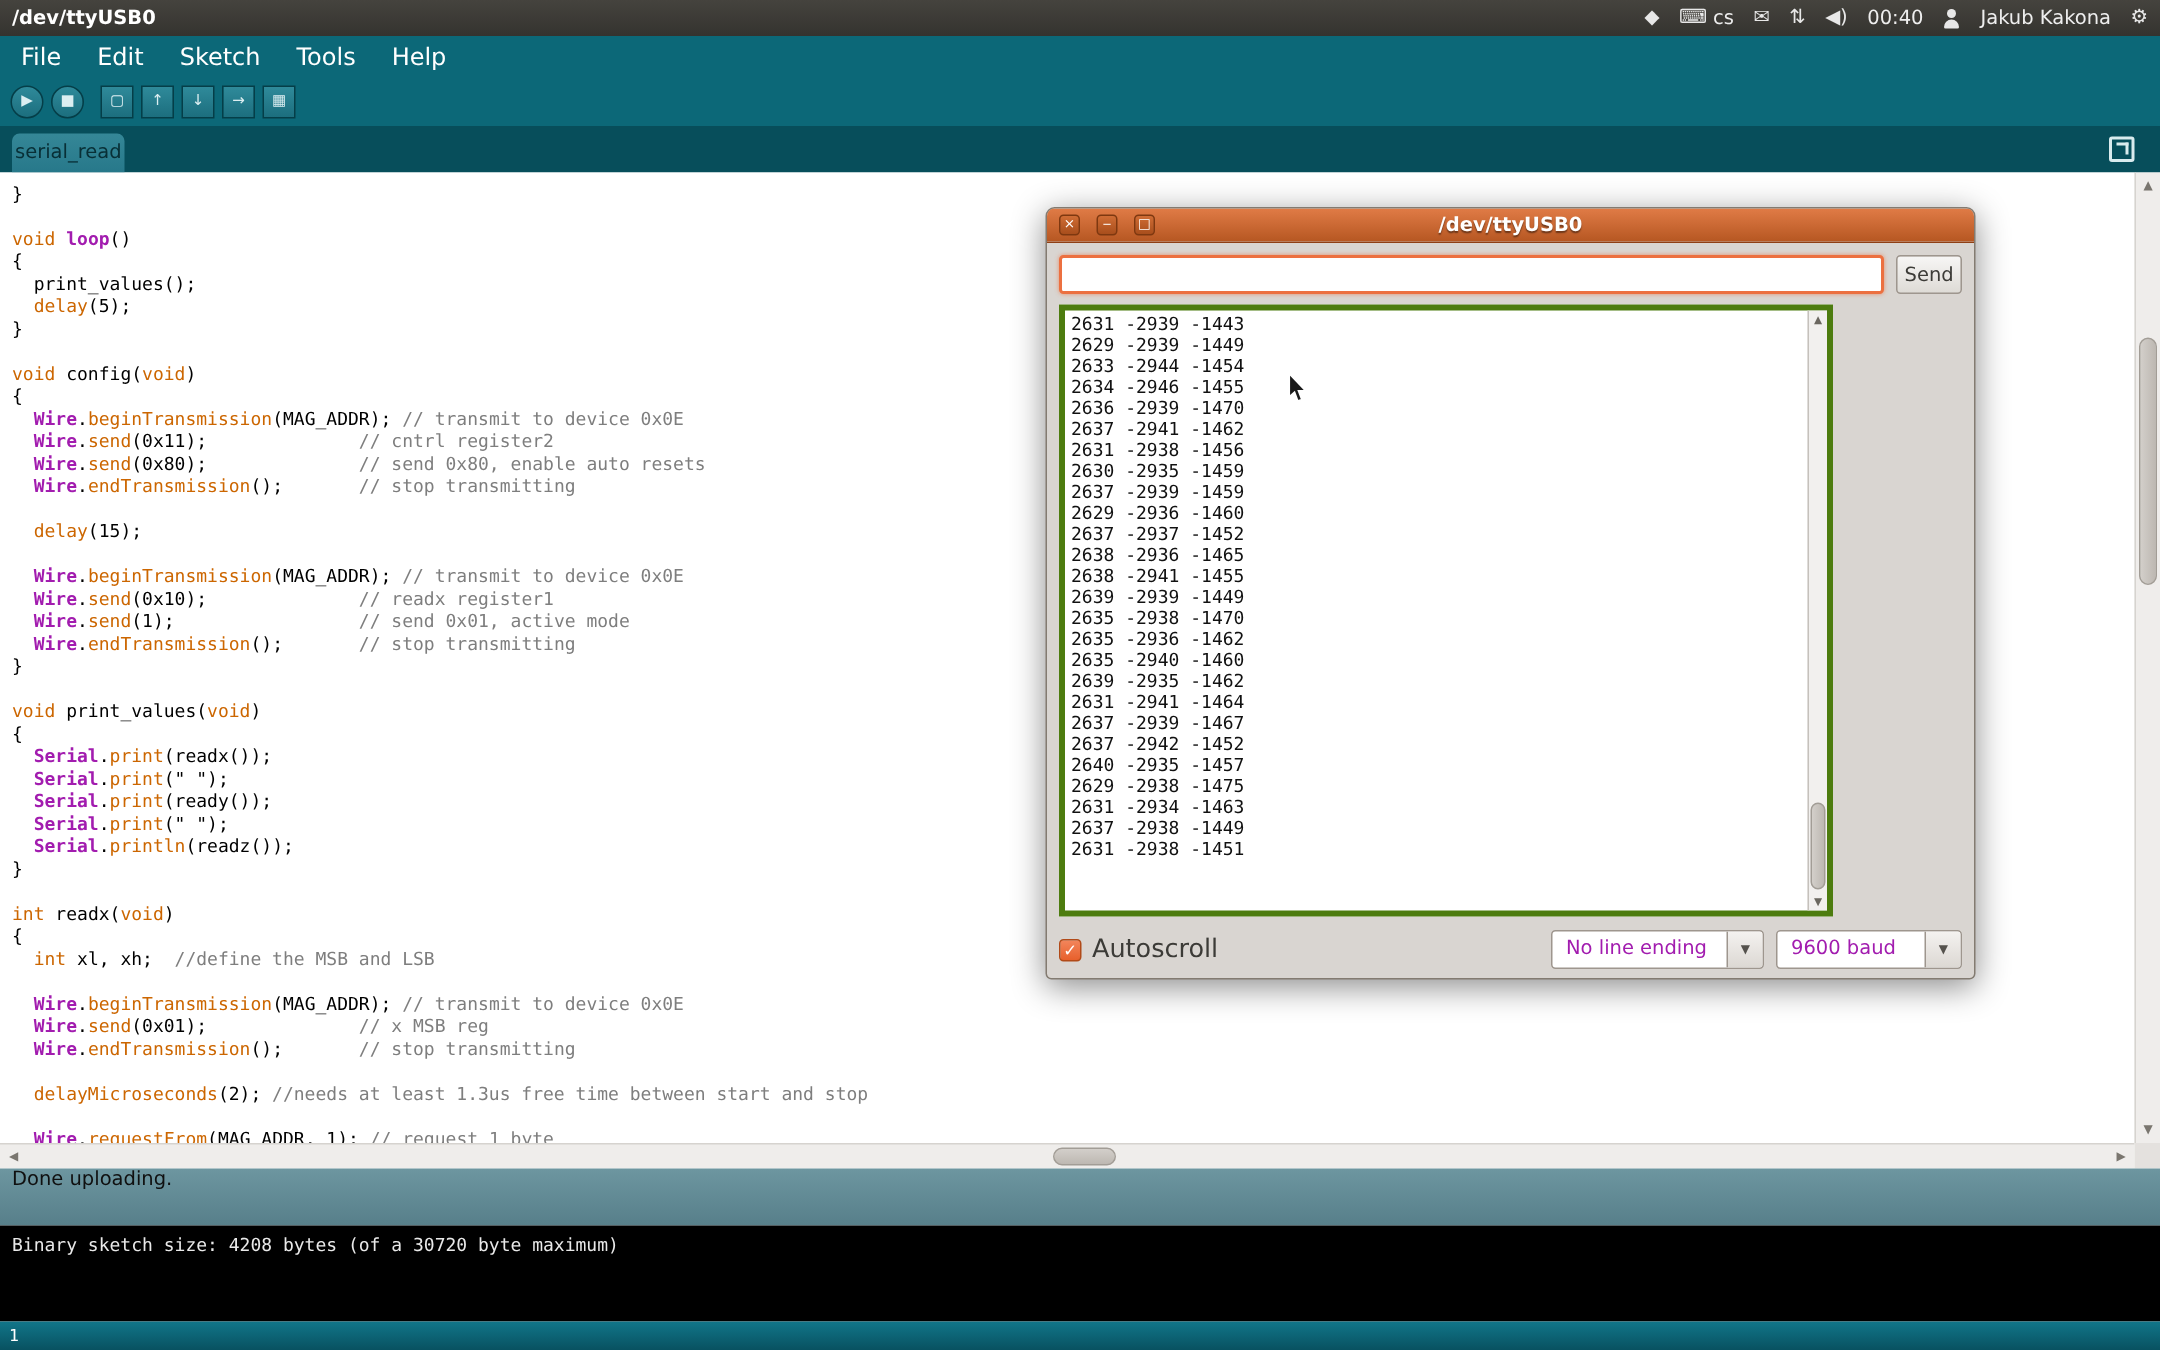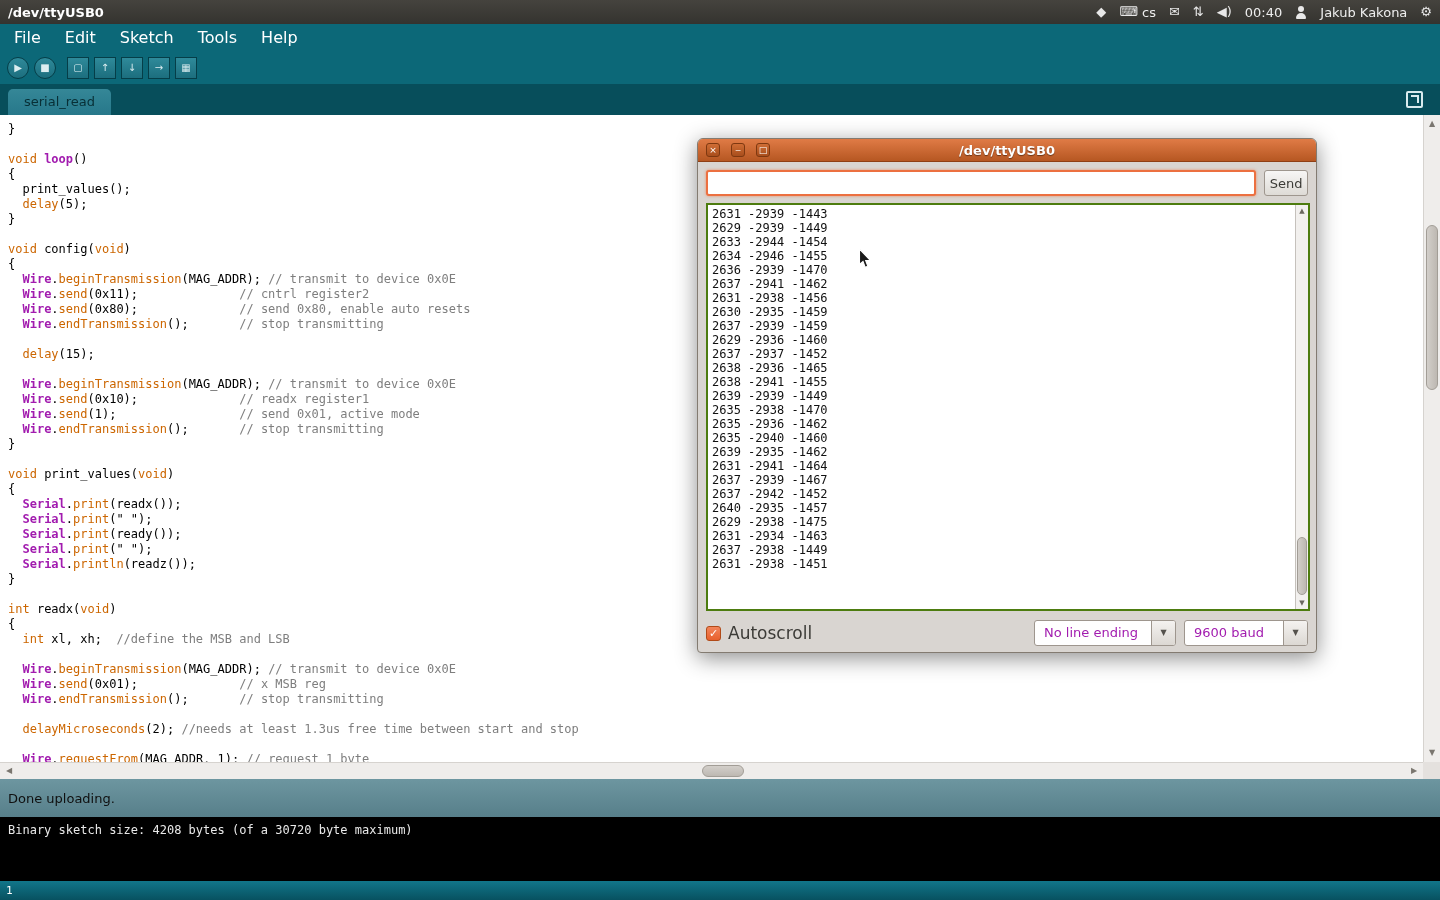--- a/index.html
+++ b/index.html
@@ -25,21 +25,21 @@
 
   .toolbar { position:absolute; left:0; top:52px; width:1440px; height:32px;
     background:#0c6878; display:flex; align-items:center; gap:5px; padding-left:7px; }
   .tb-btn { width:22px; height:22px; background:linear-gradient(#2f8a9a,#1c6e7e);
     border:1px solid #053e48; color:#dceef1; font-size:10px; display:flex; align-items:center;
     justify-content:center; line-height:1; }
   .tb-btn.round { border-radius:50%; }
   .tb-btn.gap { margin-left:6px; }
 
   .tab-bar { position:absolute; left:0; top:84px; width:1440px; height:31px; background:#074e5b; }
-  .tab { position:absolute; left:8px; bottom:0; height:26px; padding:0 16px;
+  .tab { position:absolute; left:8px; bottom:0; height:26px; padding:0 2px;
     background:linear-gradient(#3a8success,#2b7e8e); background:linear-gradient(#35879{0},#2b7e8e);
     background:linear-gradient(#358797,#27788a); border-radius:5px 5px 0 0;
     color:#082f36; font-size:13px; line-height:26px; }
   .tab-menu-btn { position:absolute; right:17px; top:7px; width:17px; height:17px;
     border:2px solid #d9ebee; border-radius:2px; background:transparent; }
   .tab-menu-btn::after { content:""; position:absolute; right:2px; top:2px; width:6px; height:6px;
     border-top:2px solid #d9ebee; border-right:2px solid #d9ebee; }
 
   
   .editor { position:absolute; left:0; top:115px; width:1423px; height:647px; background:#fff;
@@ -68,21 +68,21 @@
     color:#7a766f; font-size:8px; text-align:center; line-height:16px; }
   .hscroll .arr-l { left:1px; }
   .hscroll .arr-r { right:1px; }
   .hscroll .thumb { position:absolute; left:702px; top:2px; width:42px; height:12px;
     background:linear-gradient(#d3cfca,#bdb8b2); border:1px solid #a29d96; border-radius:6px; }
   .scroll-corner { position:absolute; right:0; top:762px; width:17px; height:17px; background:#e4e1de; }
 
   
   .status-bar { position:absolute; left:0; top:779px; width:1440px; height:38px;
     background:linear-gradient(#6d96a0,#577f8a); color:#101010; font-size:13px;
-    display:flex; align-items:center; padding-left:8px; }
+    display:flex; align-items:flex-start; padding-left:8px; }
   .console { position:absolute; left:0; top:817px; width:1440px; height:64px; background:#000;
     color:#e9e9e9; font-family:"DejaVu Sans Mono", monospace; font-size:12px; padding:6px 8px; }
   .footer { position:absolute; left:0; top:881px; width:1440px; height:19px;
     background:linear-gradient(#11768a,#085160); color:#fff; font-family:"DejaVu Sans Mono", monospace;
     font-size:11px; line-height:19px; padding-left:6px; }
 
   
   .serial-win { position:absolute; left:697px; top:138px; width:620px; height:515px;
     background:#d9d5d1; border:1px solid #837b71; border-radius:6px 6px 4px 4px;
     box-shadow:0 5px 22px rgba(0,0,0,.45); }
@@ -93,22 +93,22 @@
   .win-btns { position:absolute; left:8px; top:4px; display:flex; gap:11px; }
   .win-btn { width:14px; height:14px; border-radius:3px; background:linear-gradient(#d06d35,#a84e1c);
     border:1px solid #7e3810; color:#fff; font-size:9px; line-height:12px; text-align:center; }
   .win-body { padding:8px; }
   .send-row { display:flex; gap:8px; align-items:center; }
   .serial-input { width:552px; height:26px; border:2px solid #ec7040; border-radius:3px;
     box-shadow:0 0 3px rgba(236,112,64,.7); background:#fff; font-size:13px; padding:0 6px; outline:none; }
   .send-btn { width:44px; height:26px; background:linear-gradient(#f7f6f5,#dedbd6);
     border:1px solid #9e968e; border-radius:3px; font-size:13px; color:#3c3b37;
     font-family:"DejaVu Sans", sans-serif; }
-  .mon-out-wrap { position:relative; margin-top:7px; width:604px; height:408px; background:#fff;
-    border:2px solid #4d7c0f; overflow:hidden; }
+  .mon-out-wrap { position:relative; margin-top:7px; width:516px; height:408px; background:#fff;
+    border:4px solid #4d7c0f; overflow:hidden; }
   .mon-out { padding:2px 4px; font-family:"DejaVu Sans Mono", monospace; font-size:12px;
     line-height:14px; color:#111; }
   .mon-line { white-space:pre; height:14px; }
   .mon-scroll { position:absolute; right:0; top:0; bottom:0; width:13px; background:#f2f0ee;
     border-left:1px solid #c5c1bc; }
   .mon-scroll .arr-up, .mon-scroll .arr-dn { position:absolute; left:0; width:12px; height:12px;
     color:#6b675f; font-size:7px; text-align:center; line-height:12px; }
   .mon-scroll .arr-up { top:0; }
   .mon-scroll .arr-dn { bottom:0; }
   .mon-scroll .thumb { position:absolute; left:1px; bottom:14px; width:10px; height:58px;

